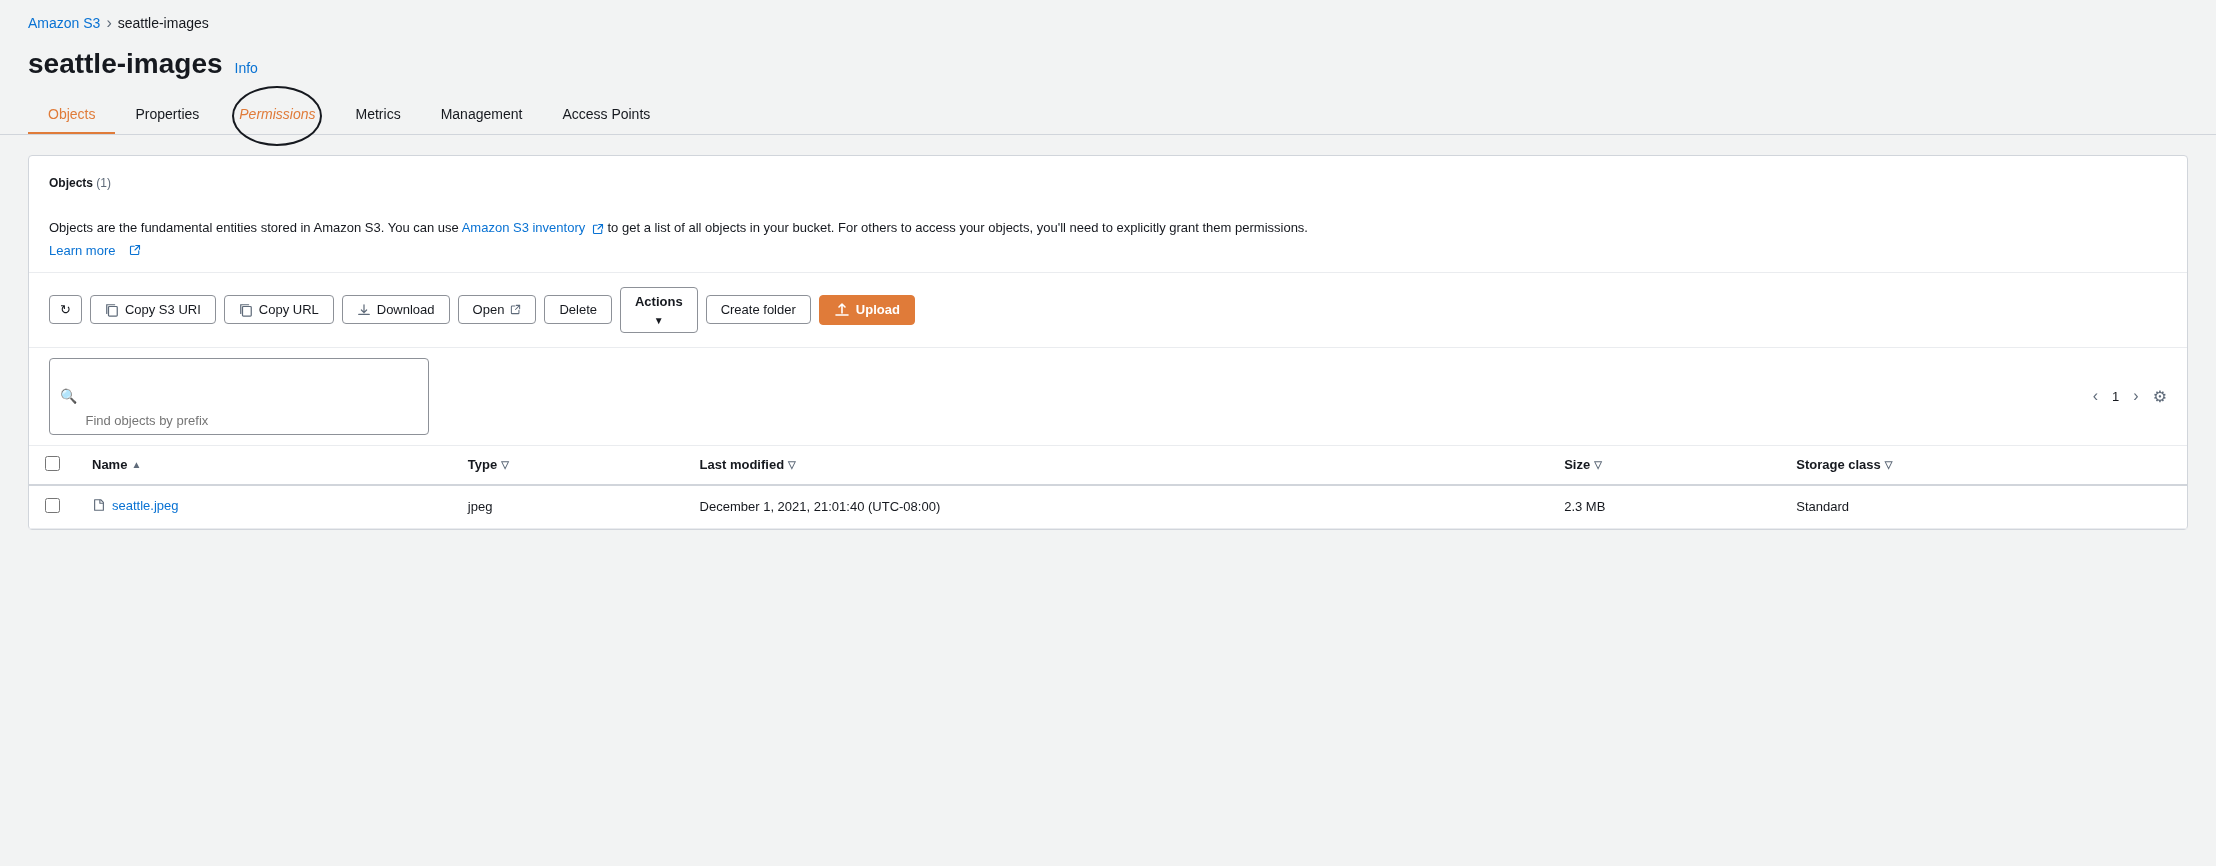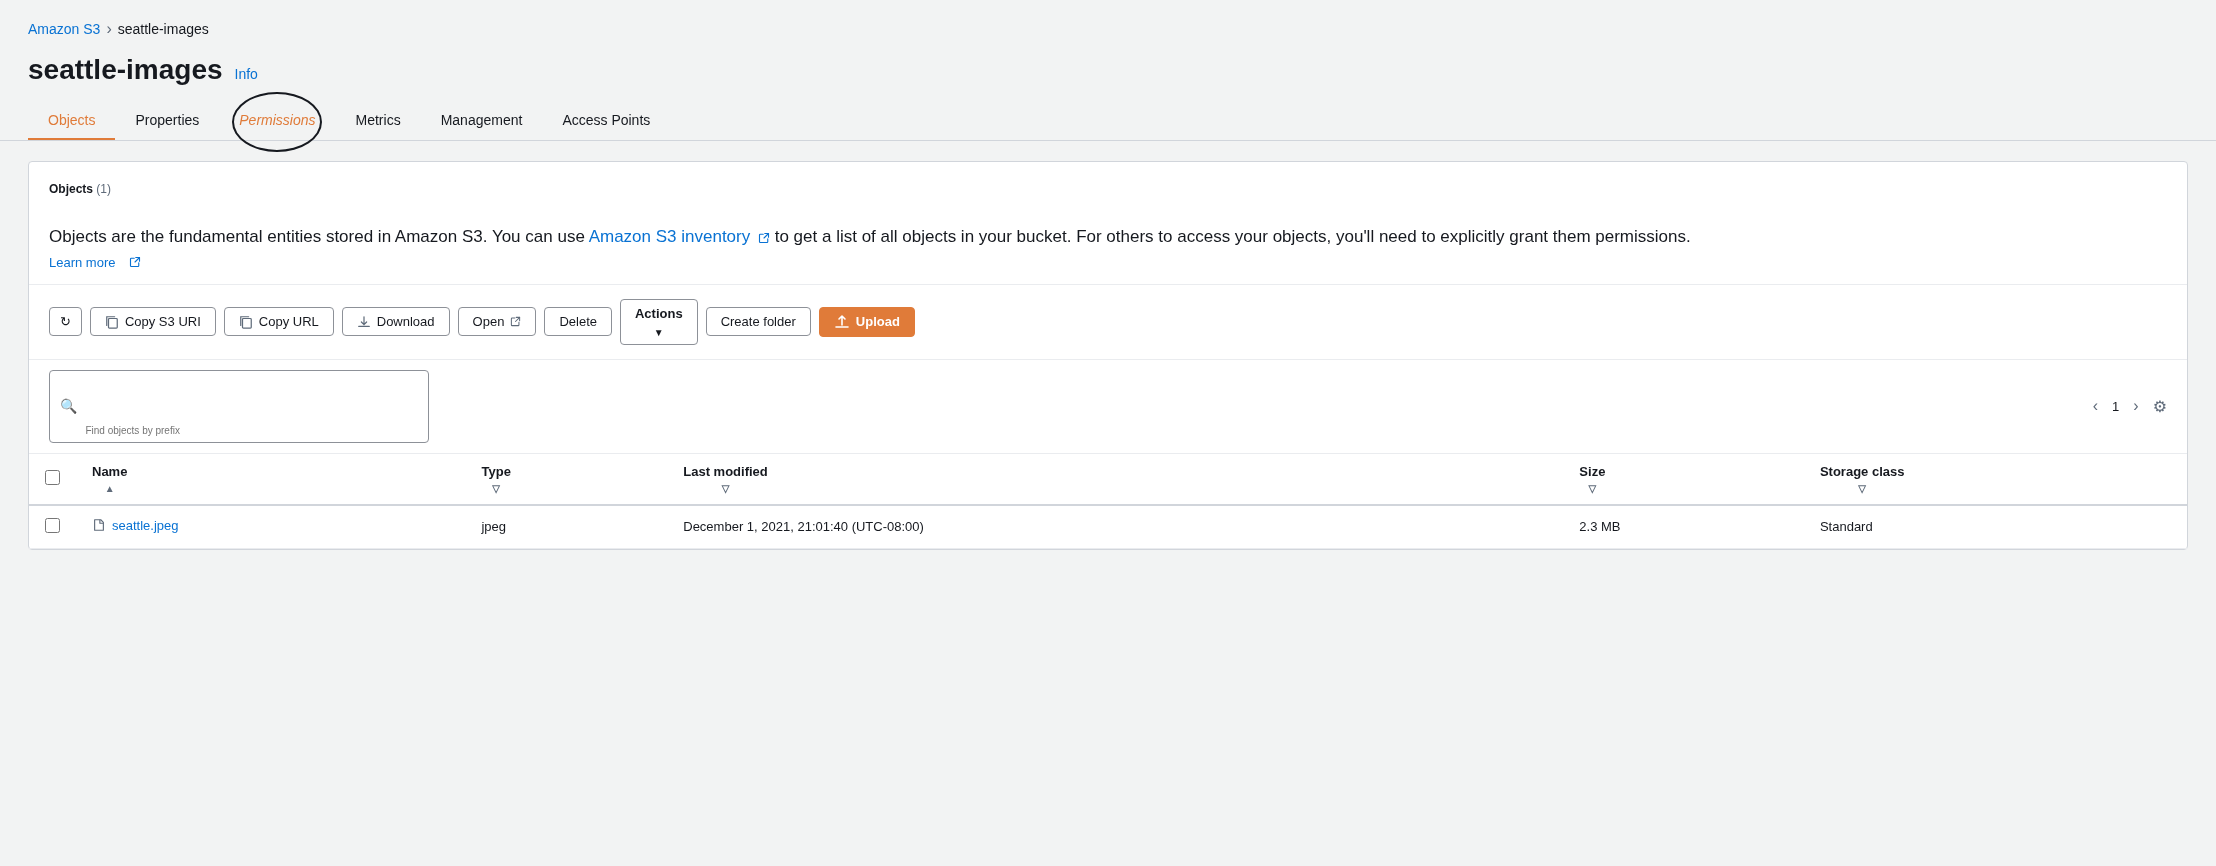--- a/index.html
+++ b/index.html
@@ -3,21 +3,21 @@
   <meta charset="utf-8">
   <style>
     * { box-sizing: border-box; margin: 0; padding: 0; }
     body {
       font-family: -apple-system, BlinkMacSystemFont, "Amazon Ember", Arial, sans-serif;
       background: #f2f3f3;
       color: #16191f;
       font-size: 14px;
     }
     .breadcrumb {
-      padding: 20px 28px 8px;
+      padding: 14px 28px 8px;
       display: flex;
       align-items: center;
       gap: 6px;
       font-size: 14px;
     }
     .breadcrumb-link {
       color: #0972d3;
       text-decoration: none;
       cursor: pointer;
     }
@@ -93,21 +93,21 @@
     .objects-title {
       font-size: 12px;
       font-weight: 700;
       margin-bottom: 8px;
     }
     .objects-count {
       font-weight: 400;
       color: #5f6b7a;
     }
     .description-text {
-      font-size: 17px;
+      font-size: 13px;
       color: #16191f;
       line-height: 1.5;
       margin-bottom: 4px;
       margin-top: 28px;
     }
     .description-link {
       color: #0972d3;
       text-decoration: none;
       cursor: pointer;
     }
@@ -184,21 +184,21 @@
       border: 1px solid #8d9198;
       border-radius: 4px;
       padding: 6px 10px;
       background: #fff;
       width: 380px;
       gap: 8px;
     }
     .search-input-wrapper input {
       border: none;
       outline: none;
-      font-size: 10px;
+      font-size: 13px;
       color: #15803d;
       width: 100%;
       background: transparent;
       margin-top: 48px;
     }
     .search-icon {
       color: #5f6b7a;
       font-size: 14px;
     }
     .pagination-row {
@@ -237,21 +237,20 @@
       padding: 10px 16px;
       text-align: left;
       font-size: 13px;
       font-weight: 700;
       color: #16191f;
     }
     .th-sortable {
       display: inline-flex;
       align-items: center;
       gap: 4px;
-      flex-direction: column;
     }
     .sort-icon {
       color: #5f6b7a;
       font-size: 10px;
     }
     tbody tr {
       border-bottom: 1px solid #eaecef;
     }
     tbody td {
       padding: 12px 16px;

